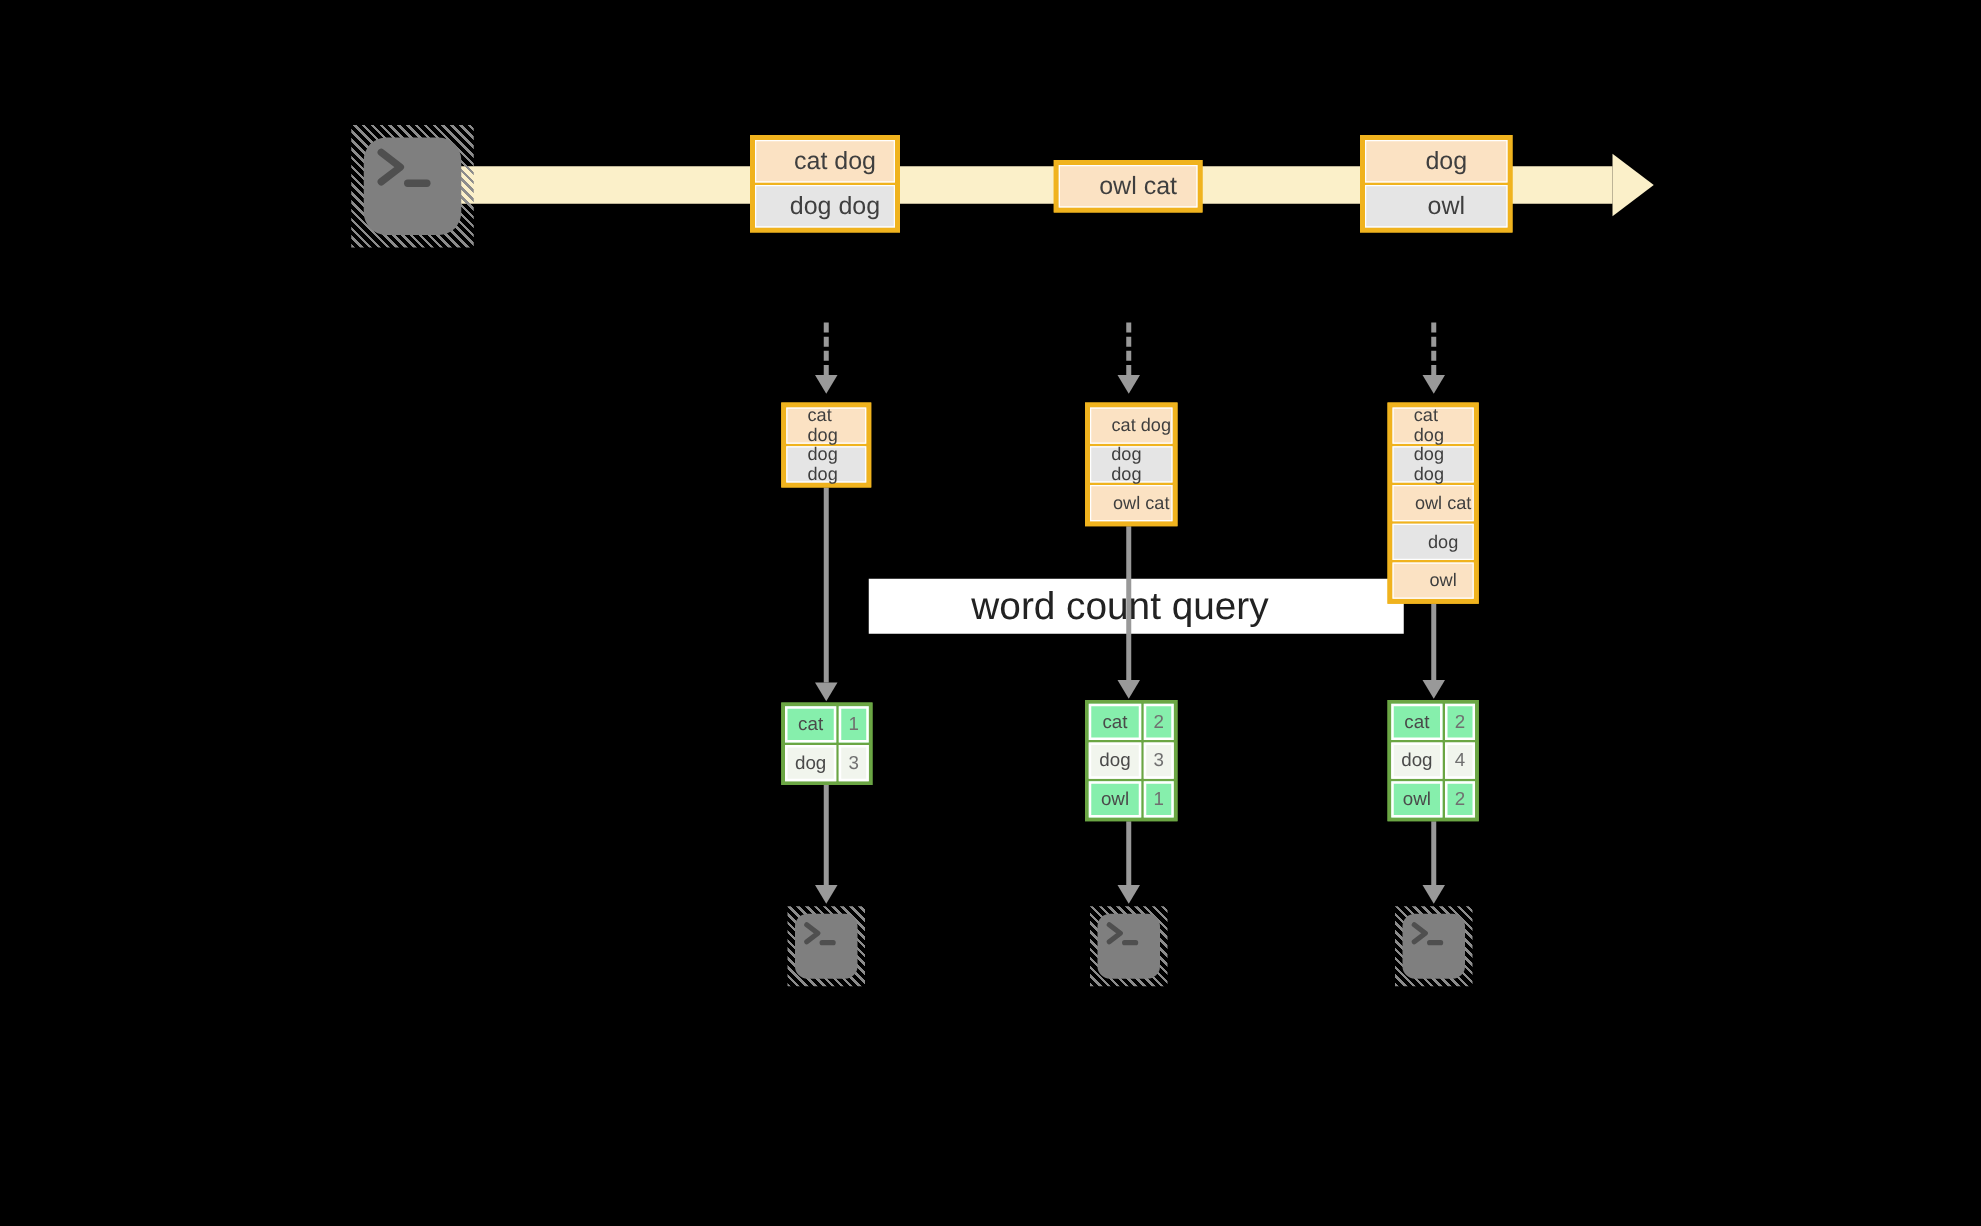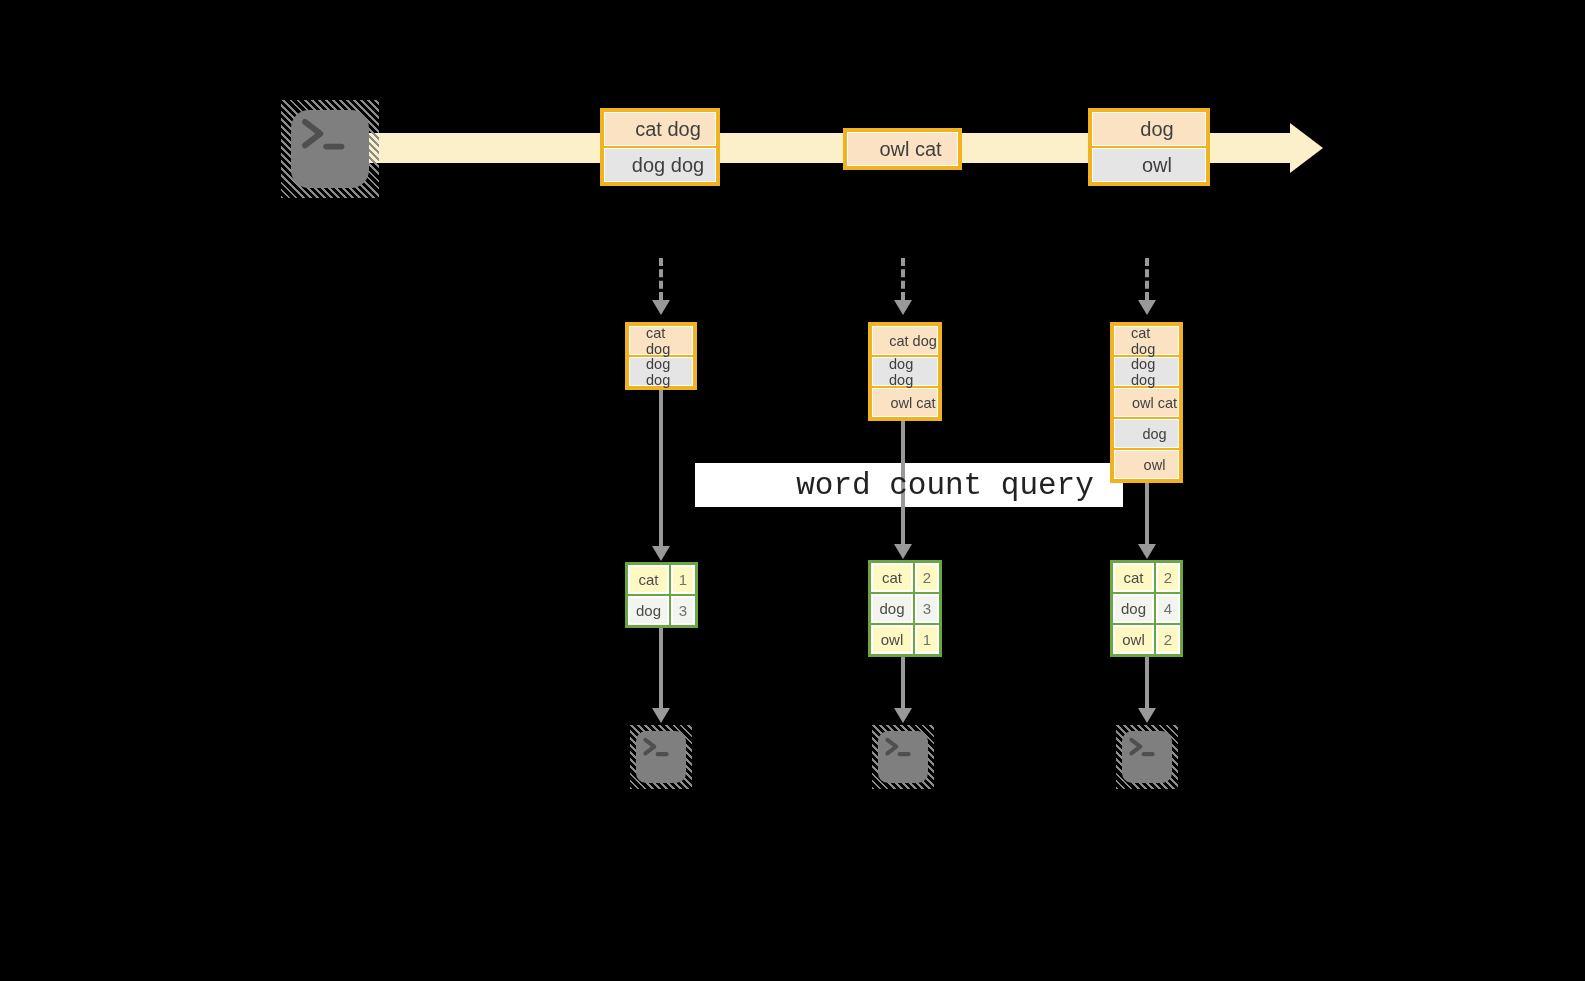--- a/index.html
+++ b/index.html
@@ -21,38 +21,38 @@
   .orow.dark{background:#fbe2c3;}
   .orow.light{background:#e5e5e5;}
   .event .orow{height:34px;font-size:20px;}
   .batch .orow{height:29px;font-size:14.5px;}
 
   
   .gtable{position:absolute;background:#6ba644;border:3px solid #6ba644;
           display:grid;grid-template-columns:1fr 24px;gap:2px;box-sizing:border-box;z-index:4;}
   .gcell{border:2px solid #fff;display:flex;align-items:center;justify-content:center;
          height:29px;box-sizing:border-box;font-size:15px;}
-  .gcell.dark{background:#fef9c3;}
+  .gcell.dark{background:#86efac;}
   .gcell.light{background:#f1f5ed;}
   .gcell.key{color:#4a4a4a;}
   .gcell.val{color:#707070;}
 
   
   .vline{position:absolute;width:4px;background:#999;transform:translateX(-50%);z-index:2;}
   .vdash{position:absolute;width:0;border-left:4px dashed #999;transform:translateX(-50%);z-index:2;}
   .ahead{position:absolute;width:0;height:0;transform:translateX(-50%);z-index:2;
          border-left:9px solid transparent;border-right:9px solid transparent;
          border-top:15px solid #999;}
 
   
   .query-band{position:absolute;left:695px;top:463px;width:428px;height:44px;
               background:#fff;z-index:1;}
-  .query-text{position:absolute;left:731px;top:463px;width:428px;height:44px;
+  .query-text{position:absolute;left:682px;top:463px;width:428px;height:44px;
               display:flex;align-items:center;justify-content:center;
-              font-size:31px;color:#222;z-index:3;font-family:Liberation Mono, monospace;}
+              font-size:31px;color:#222;z-index:3;}
 
   
   .term{position:absolute;z-index:4;
         background:repeating-linear-gradient(45deg,#8c8c8c 0 2px,transparent 2px 5px);}
   .term .inner{position:absolute;background:#7f7f7f;}
   .term.big{left:281px;top:100px;width:98px;height:98px;}
   .term.big .inner{inset:10px;border-radius:18px;}
   .term.small{width:62px;height:64px;}
   .term.small .inner{inset:6px;border-radius:10px;}
   .term svg{position:absolute;}

